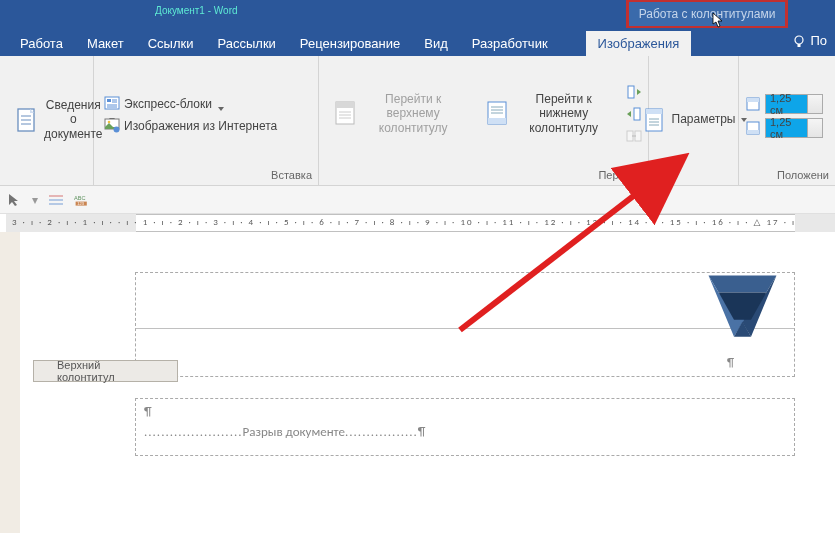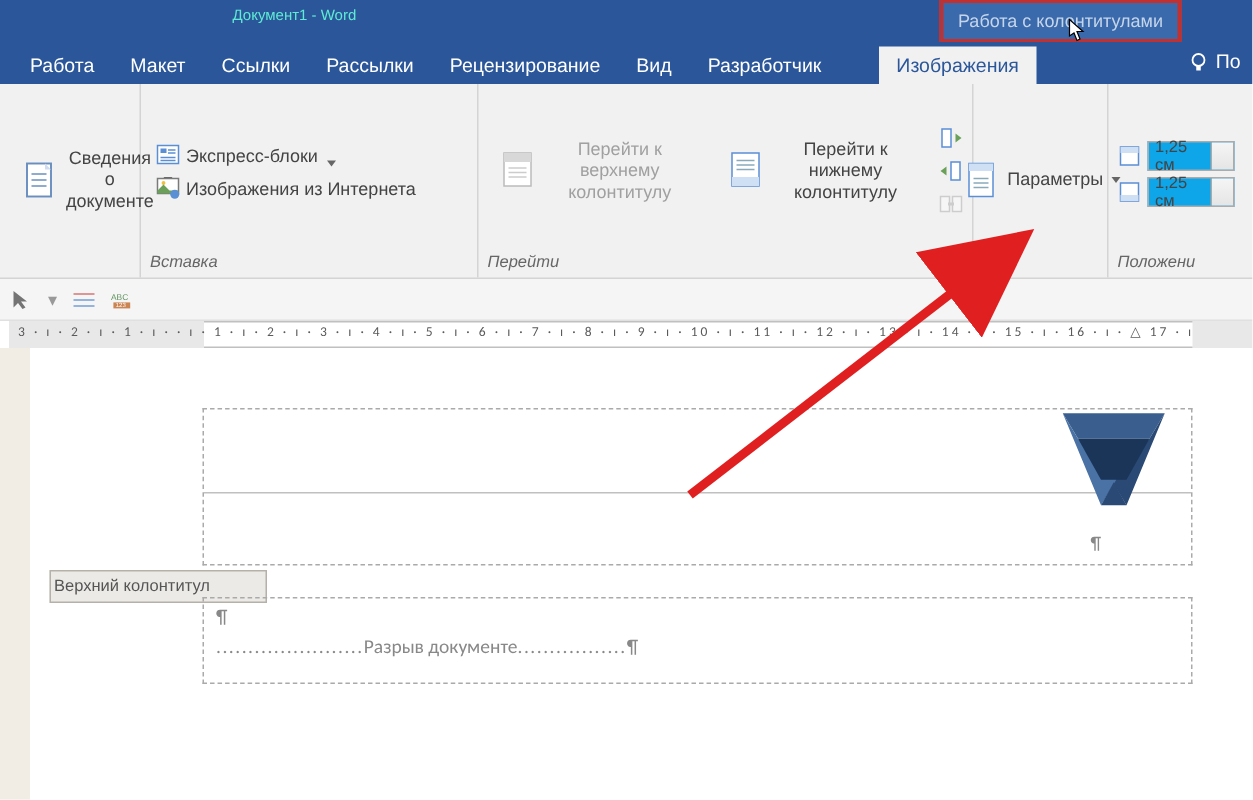--- a/index.html
+++ b/index.html
@@ -12,21 +12,21 @@
   
   .tabs { background: #2b579a; height: 28px; display: flex; align-items: flex-end; color: #fff; padding-left: 8px; position: relative; }
   .tab { padding: 5px 12px; font-size: 13px; cursor: pointer; }
   .tab.active { background: #f1f1f1; color: #2b579a; }
   .tell-me { position: absolute; right: 0; top: 0; display: flex; align-items: center; padding: 5px 8px; gap: 4px; font-size: 13px; }
   .bulb { width: 14px; height: 14px; display: inline-block; }
   
   .ribbon { background: #f1f1f1; height: 130px; display: flex; border-bottom: 1px solid #d4d4d4; }
   .group { border-right: 1px solid #d4d4d4; display: flex; flex-direction: column; justify-content: space-between; padding: 4px 6px 2px; }
   .group-body { flex: 1; display: flex; gap: 8px; }
-  .group-label { text-align: left; font-size: 11px; color: #666; padding: 2px 0; font-style: italic; }
+  .group-label { text-align: right; font-size: 11px; color: #666; padding: 2px 0; }
   
   .vbtn { display: flex; flex-direction: row; align-items: center; justify-content: flex-start; padding: 4px 6px; gap: 4px; text-align: center; font-size: 12px; color: #444; cursor: pointer; }
   .vbtn.dis { color: #a0a0a0; }
   .vbtn .lbl { line-height: 1.2; }
   
   .stack { display: flex; flex-direction: column; gap: 2px; justify-content: center; }
   .hbtn { display: flex; align-items: flex-end; gap: 4px; padding: 2px 4px; font-size: 12px; color: #444; cursor: pointer; white-space: nowrap; }
   .drop::after { content: ""; display: inline-block; border-top: 4px solid #666; border-left: 3px solid transparent; border-right: 3px solid transparent; margin-left: 2px; vertical-align: middle; }
   
   .ico { width: 16px; height: 16px; display: inline-block; flex-shrink: 0; }
@@ -46,21 +46,21 @@
   
   .canvas { position: relative; background: #fff; height: 330px; }
   .left-ruler { position: absolute; left: 0; top: 0; width: 20px; height: 100%; background: #f1ece4; }
   .page { position: absolute; left: 20px; right: 0; top: 0; height: 100%; background: #fff; }
   
   .header-box { position: absolute; left: 115px; top: 40px; width: 660px; height: 105px; border: 1px dashed #aaa; }
   .header-top-line { position: absolute; left: 0; right: 0; top: 55px; border-top: 1px solid #c0c0c0; }
   
   .logo3d { position: absolute; right: 50px; top: 35px; width: 85px; height: 80px; }
   
-  .header-tag { position: absolute; left: 13px; top: 148px; width: 145px; height: 22px; background: #eceae6; border: 1px solid #b5b1a8; font-size: 11px; color: #555; display: flex; align-items: center; padding: 0 2px; }
+  .header-tag { position: absolute; left: 13px; top: 128px; width: 145px; height: 22px; background: #eceae6; border: 1px solid #b5b1a8; font-size: 11px; color: #555; display: flex; align-items: center; padding: 0 23px; }
   
   .body-box { position: absolute; left: 115px; top: 166px; width: 660px; height: 58px; border: 1px dashed #aaa; }
   .para { font-size: 13px; color: #888; padding: 5px 8px; font-family: Calibri, sans-serif; }
   .pagebreak { font-size: 13px; color: #888; padding: 0 8px 5px; font-family: Calibri, sans-serif; display: flex; align-items: center; }
   .dots { flex: 0 0 auto; letter-spacing: 1px; }
   .pilcrow { color: #888; }
   
   .arrow { position: absolute; pointer-events: none; z-index: 5; }
   svg { display: block; }
 </style>

